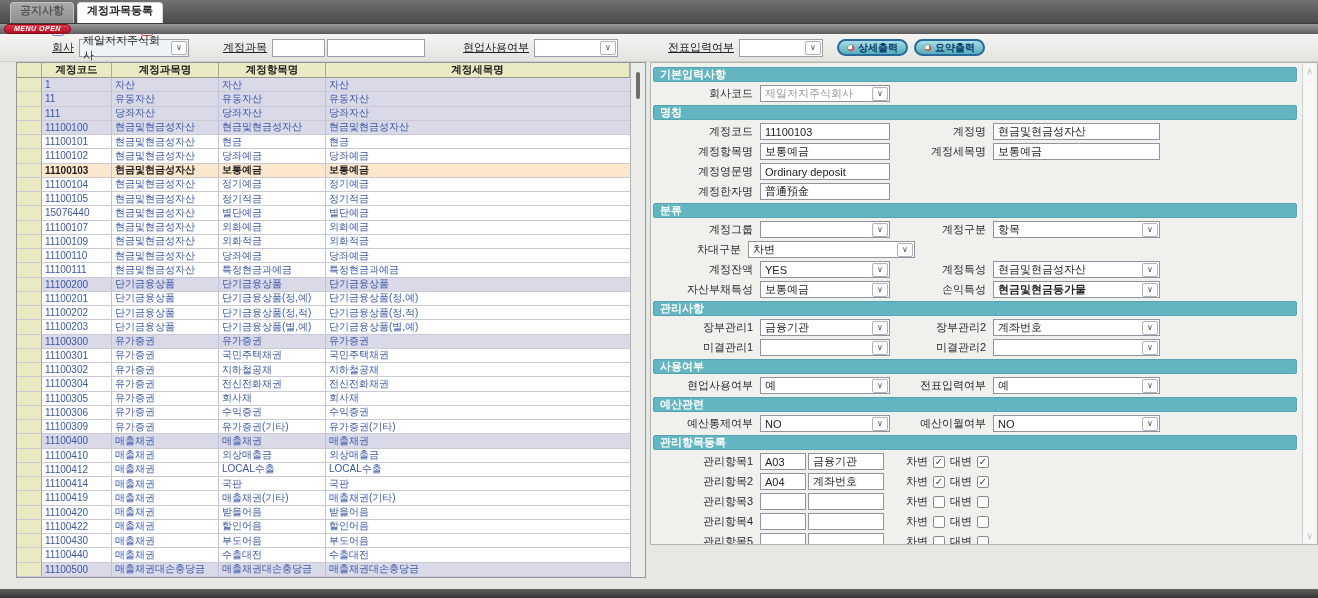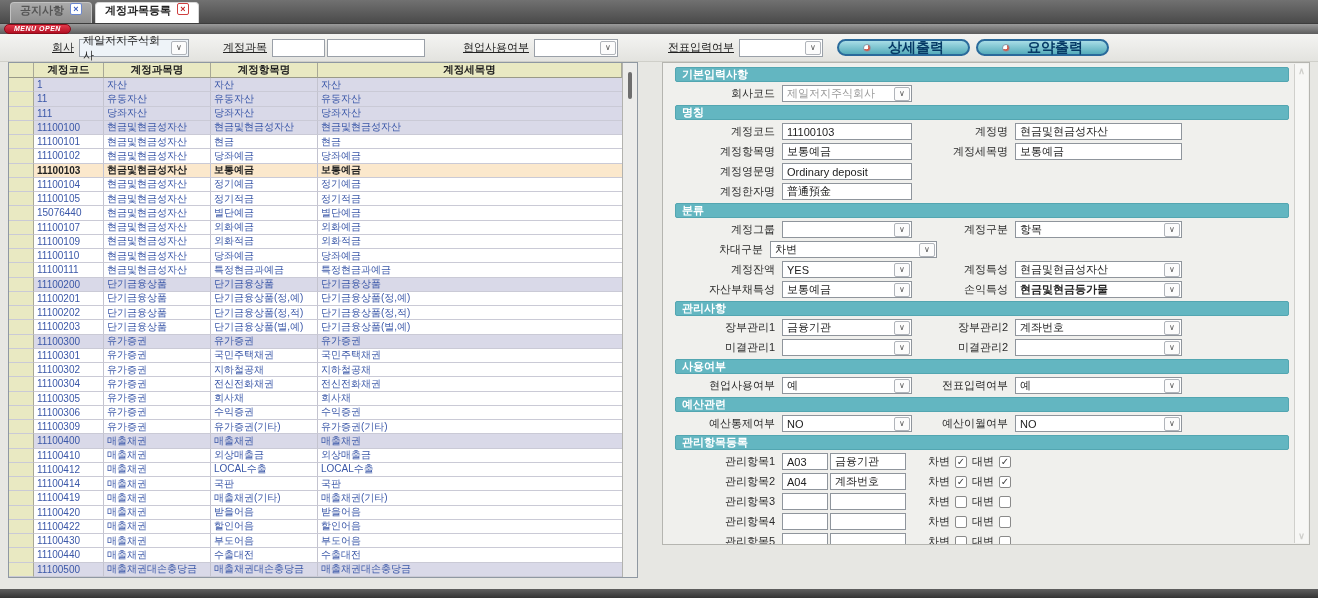--- a/index.html
+++ b/index.html
@@ -1,63 +1,63 @@
 <!DOCTYPE html>
 <html><head>
 <meta charset="utf-8">
 <style>
   * { box-sizing: border-box; margin:0; padding:0; }
   html,body { width:1318px; height:598px; overflow:hidden; }
   body { font-family:"Liberation Sans", sans-serif; background:#e7e7e3; position:relative; }
 
   
   .tabbar { height:24px; background:linear-gradient(#717171,#4a4a4a); display:flex; align-items:flex-end; padding-left:10px; gap:3px; border-bottom:1px solid #3c3c3c; }
-  .tab { height:21px; display:flex; align-items:flex-start; gap:6px; padding:0 9px; border-radius:4px 4px 0 0; font-size:11px; font-weight:bold; cursor:default; }
+  .tab { height:21px; display:flex; align-items:flex-end; gap:6px; padding:0 9px; border-radius:4px 4px 0 0; font-size:11px; font-weight:bold; cursor:default;flex-direction:column; }
   .tab.inactive { background:linear-gradient(#ababab,#8e8e8e); color:#555; border:1px solid #c2c2c2; border-bottom:none; }
   .tab.active { background:#fff; color:#222; border:1px solid #d8d8d8; border-bottom:none; }
   .tclose { width:12px; height:12px; background:#fff; border:1px solid #6b87cf; color:#3a5cc0; font-size:9px; line-height:10px; text-align:center; border-radius:2px; font-weight:bold; }
   .tclose.red { border-color:#cf4040; color:#c41f1f; background:#fff; }
 
   
   .menustrip { height:10px; background:linear-gradient(#9a9a9a,#5c5c5c); position:relative; }
   .menu-open { position:absolute; left:4px; top:0; height:10px; background:linear-gradient(#e2394a,#b30f23); border:1px solid #8c0a18; border-radius:6px; color:#fff; font-size:7px; font-weight:bold; font-style:italic; letter-spacing:.5px; padding:0 9px; line-height:8px; display:flex; align-items:center; }
 
   
   .toolbar { height:28px; background:linear-gradient(#f4f4f2,#e3e3df); border-bottom:1px solid #cfcfc9; display:flex; align-items:center; font-size:11px; color:#222; }
   .tb-label { margin-right:5px;text-decoration:underline; }
   .tb-input { height:18px; background:#fff; border:1px solid #9aa0a8; }
   .tb-select { height:18px; background:#fff; border:1px solid #9aa0a8; display:flex; align-items:center; font-size:11px; color:#222; padding-left:3px; }
   .tb-select .sp { flex:1; }
   .arrbox { width:16px; height:14px; border:1px solid #b0b4ba; background:#fcfcfc; color:#555; font-size:8px; display:flex; align-items:center; justify-content:center; margin:0 1px 0 2px; border-radius:2px; }
-  .print-btn { height:17px; margin-left:6px; background:linear-gradient(#a8dde6,#55acbb); border:2px solid #2a6a9b; border-radius:9px; color:#063a66; font-size:14px; font-weight:bold; display:flex; align-items:center; gap:17px; padding:0 24px; cursor:default; }
+  .print-btn { height:17px; margin-left:6px; background:linear-gradient(#a8dde6,#55acbb); border:2px solid #2a6a9b; border-radius:9px; color:#063a66; font-size:10px; font-weight:bold; display:flex; align-items:center; gap:3px; padding:0 8px; cursor:default; }
   .print-ico { width:8px; height:8px; border-radius:50%; background:radial-gradient(circle at 35% 35%, #ffffff 0 40%, #d05a4a 45% 100%); border:1px solid #8a9aa8; }
 
   
-  .main { position:absolute; top:62px; left:8px; width:1302px; height:483px; display:flex; }
+  .main { position:absolute; top:62px; left:16px; width:1302px; height:483px; display:flex; }
 
   
   .grid-wrap { width:630px; height:516px; border:1px solid #8f98a2; background:#fff; display:flex; }
   .grid { flex:1; display:flex; flex-direction:column; overflow:hidden; }
   .trow { display:flex; flex:1; min-height:0; }
   .trow.header { flex:0 0 15px; }
   .tcell { border-right:1px solid #c3c3cf; border-bottom:1px solid #cacad6; font-size:10px; display:flex; align-items:center; padding-left:3px; white-space:nowrap; overflow:hidden; color:#3a57a8; }
   .header .tcell { background:#e9e9c2; color:#1c1c1c; font-weight:bold; justify-content:center; padding-left:0; border-right:1px solid #a8a896; border-bottom:1px solid #9a9a88; font-size:10.5px; }
   .c-sel { width:25px; flex:none; background:#e9e9c2; border-right:1px solid #a8a896; }
   .c0 { width:70px; flex:none; }
   .c1 { width:107px; flex:none; }
   .c2 { width:107px; flex:none; }
   .c3 { flex:1; border-right:none; }
   .trow.group .tc { background:#d9d9e8; }
   .trow.normal .tc { background:#fff; }
   .trow.selected .tc { background:#fbe8cc; color:#222; font-weight:bold; }
   .gscroll { width:15px; background:#ececea; border-left:1px solid #b2b2ae; position:relative; }
   .gthumb { position:absolute; top:9px; left:5px; width:4px; height:27px; background:#6e6e6e; border-radius:2px; }
 
   
-  .panel { flex:1; margin-left:24px; border:1px solid #b5b5b0; background:#f0f0ed; position:relative; padding:2px 20px 0 12px; overflow:hidden; }
+  .panel { flex:1; margin-left:4px; border:1px solid #b5b5b0; background:#f0f0ed; position:relative; padding:2px 20px 0 2px; overflow:hidden; }
   .sec-bar { height:15px; background:#63b6c1; border:1px solid #53a6b1; border-radius:2px; color:#fff; font-weight:bold; font-size:11px; line-height:13px; padding:0 6px; margin:2px 0 3px 0; }
   .prow { display:flex; align-items:flex-start; margin:3px 0; }
   .pcell { display:flex; align-items:center; width:245px; flex:none; }
   .pcell.col1 { width:auto; flex:1; }
   .pcell.full { width:100%; }
   .plabel { width:100px; flex:none; text-align:right; margin-right:7px; font-size:11px; color:#2b2b2b; white-space:nowrap; }
   .pcell.col1 .plabel { width:88px; }
   .tinput, .tselect { height:17px; background:#fff; border:1px solid #8f959c; font-size:11px; color:#222; display:flex; align-items:center; padding-left:4px; white-space:nowrap; overflow:hidden; }
   .w0 { width:130px; } .w1 { width:167px; }
   .tselect .sp { flex:1; overflow:hidden; }

